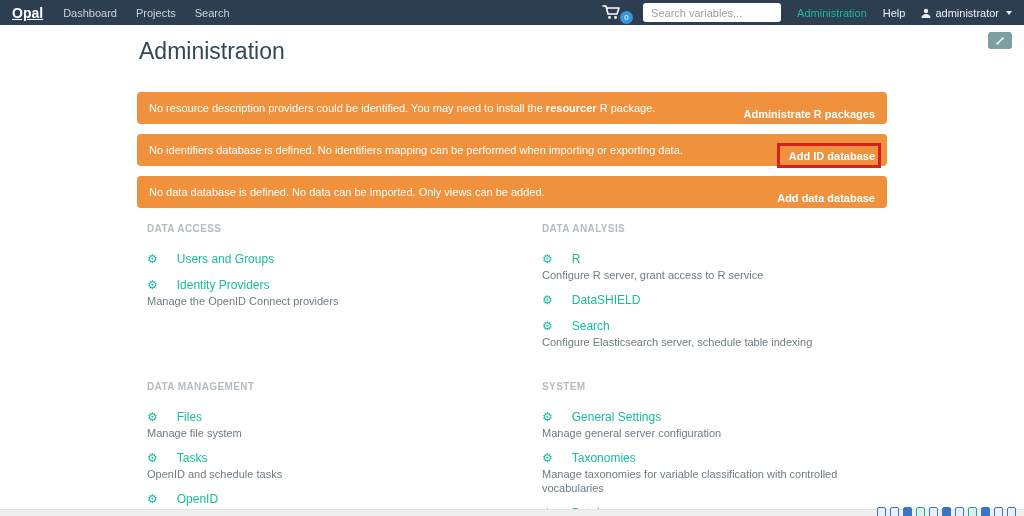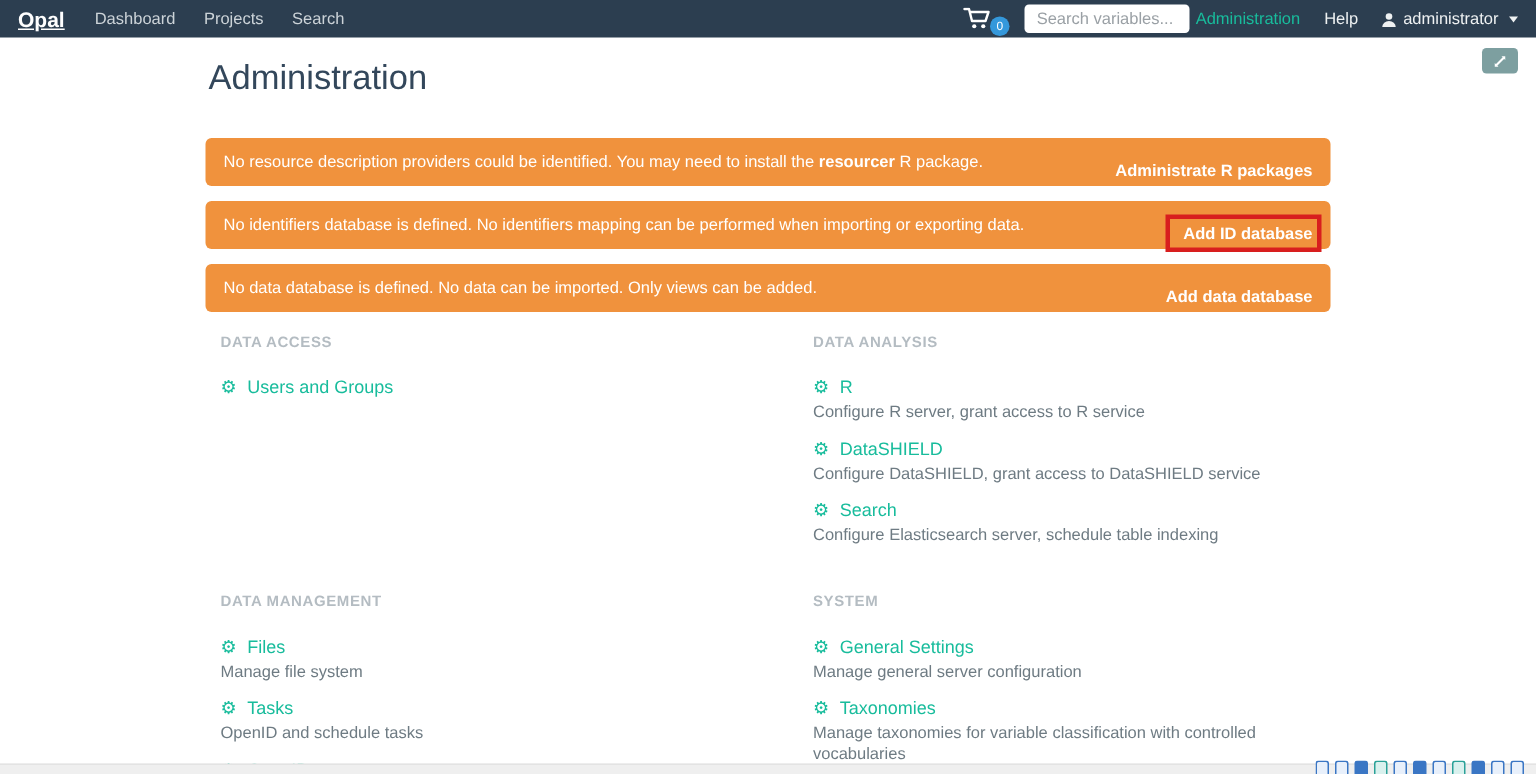--- a/index.html
+++ b/index.html
@@ -17,22 +17,22 @@
   .brand { color:#fff; font-size:14px; font-weight:600; margin-right:20px; cursor:pointer;text-decoration:underline; }
   .nav-link { color:#ccd3d8; font-size:11px; margin-right:19px; text-decoration:none; cursor:pointer; }
   .nav-right { margin-left:auto; display:flex; align-items:center; }
   .cart { position:relative; margin-right:22px; cursor:pointer; display:flex; align-items:center; }
   .cart-badge {
     position:absolute; right:-12px; bottom:-4px; width:13px; height:13px; border-radius:50%;
     background:var(--badge-blue,#3498db); color:#fff; font-size:8px;
     display:flex; align-items:center; justify-content:center;
   }
   .search-input {
-    width:110px; height:19px; border:none; border-radius:3px; font-size:11px;
-    padding:0 8px; color:#333; outline:none; margin-right:4px;
+    width:138px; height:19px; border:none; border-radius:3px; font-size:11px;
+    padding:0 8px; color:#333; outline:none; margin-right:16px;
     font-family:"Liberation Sans", sans-serif;
   }
   .search-input::placeholder { color:#9aa0a5; }
   .nav-admin { color:var(--accent-green,#18bc9c); font-size:11px; margin-right:16px; text-decoration:none; cursor:pointer; }
   .nav-help { color:#eef1f2; font-size:11px; margin-right:16px; text-decoration:none; cursor:pointer; }
   .user-menu { display:flex; align-items:center; gap:4px; color:#eef1f2; font-size:11px; cursor:pointer; }
   .caret { width:0; height:0; border-left:3px solid transparent; border-right:3px solid transparent;
            border-top:4px solid #eef1f2; margin-left:3px; }
 
   
@@ -62,21 +62,21 @@
 
   
   .sections { display:grid; grid-template-columns:395px 1fr; margin-top:15px; }
   .section { padding-left:10px; margin-bottom:24px; }
   .section h2 {
     font-size:10px; color:#b4bcc2; font-weight:bold; letter-spacing:.4px; margin:0 0 15px 0;
   }
   .item { margin-bottom:8px; }
   .item a {
     color:var(--accent-green,#18bc9c); font-size:12px; text-decoration:none; cursor:pointer;
-    display:inline-flex; align-items:center; gap:7px; line-height:15px;
+    display:inline-flex; align-items:center; gap:19px; line-height:15px;
   }
   .gear::before { content:"\2699"; font-size:12px; line-height:12px; }
   .item p { margin:1px 0 0 0; font-size:11px; color:#6e7b83; line-height:14px; }
 
   
   .bottom-strip { position:absolute; bottom:0; left:0; right:0; height:7px; background:#efefef; border-top:1px solid #e3e3e3; }
   .taskbar-icons { position:absolute; bottom:0; right:8px; height:9px; overflow:hidden; display:flex; gap:4px; }
   .taskbar-icons span { width:9px; height:12px; border-radius:2px; border:1px solid #3a76c4; background:#e8f0fb; cursor:pointer; }
   .taskbar-icons span:nth-child(3n) { background:#3a76c4; }
   .taskbar-icons span:nth-child(4n) { border-color:#2aa198; background:#d9f1ee; }
@@ -146,37 +146,43 @@
   <div class="sections">
 
     <div class="section">
       <h2>DATA ACCESS</h2>
       <div class="item">
         <a>
             <span class="gear"></span>
             <span>Users and Groups</span>
           </a>
       </div>
+      <div class="item">
+        <a>
+            <span class="gear"></span>
+            <span>Identity Providers</span>
+          </a>
+        <p>Manage the OpenID Connect providers</p>
+      </div>
     </div>
 
     <div class="section">
       <h2>DATA ANALYSIS</h2>
       <div class="item">
         <a>
             <span class="gear"></span>
             <span>R</span>
           </a>
         <p>Configure R server, grant access to R service</p>
       </div>
       <div class="item">
         <a>
             <span class="gear"></span>
             <span>DataSHIELD</span>
           </a>
-        <p>Configure DataSHIELD, grant access to DataSHIELD service</p>
       </div>
       <div class="item">
         <a>
             <span class="gear"></span>
             <span>Search</span>
           </a>
         <p>Configure Elasticsearch server, schedule table indexing</p>
       </div>
     </div>
 

